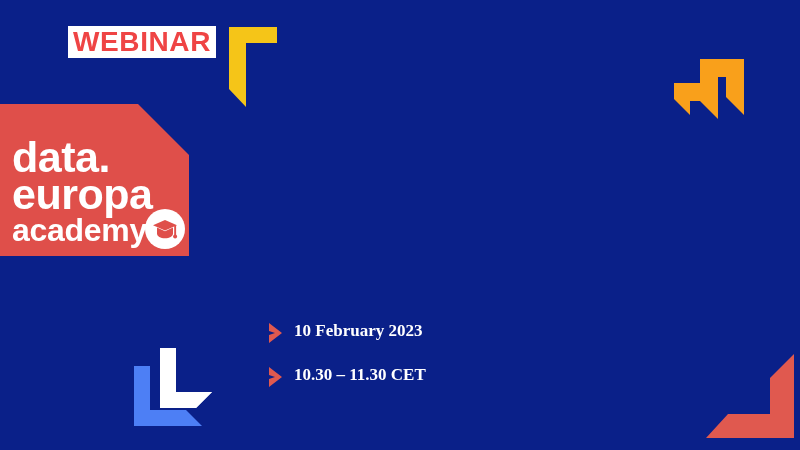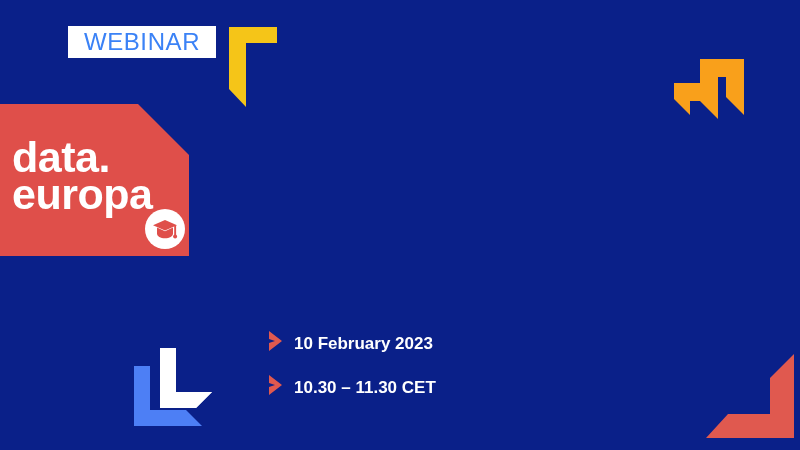--- a/index.html
+++ b/index.html
@@ -25,23 +25,23 @@
     top: 26px;
     width: 148px;
     height: 32px;
     background: #ffffff;
     display: flex;
     align-items: center;
     justify-content: center;
     z-index: 6;
   }
   .webinar-badge span {
-    color: #3b82f6;
-    font-size: 24px;
-    font-weight: normal;
+    color: #ef4444;
+    font-size: 28px;
+    font-weight: bold;
     letter-spacing: 0.6px;
     line-height: 1;
   }
 
   
   .yellow-bracket {
     position: absolute;
     left: 229px;
     top: 27px;
     width: 48px;
@@ -135,23 +135,24 @@
 
   
   .meta {
     position: absolute;
     left: 268px;
     top: 322px;
     z-index: 4;
   }
   .meta-row {
     display: flex;
-    align-items: flex-end;
+    align-items: flex-start;
     height: 30px;
     margin-bottom: 14px;
+    font-family: Liberation Serif, serif;
   }
   .meta-row:last-child { margin-bottom: 0; }
   .chev {
     width: 18px;
     height: 22px;
     flex: 0 0 18px;
     margin-right: 8px;
   }
   .meta-text {
     color: #ffffff;
@@ -201,20 +202,21 @@
       <path d="M0 30 L32 30 L32 48 L16 48 L16 62 L0 46 Z" fill="#f9a01b"></path>
       <path d="M26 6 L70 6 L70 62 L52 44 L52 24 L26 24 Z" fill="#f9a01b"></path>
       <path d="M26 6 L70 6 L70 24 L44 24 L44 66 L26 48 Z" fill="#f9a01b"></path>
     </svg>
   </div>
 
   <div class="logo-block">
     <div class="logo-inner">
       <div class="logo-line logo-line-1">data.</div>
       <div class="logo-line logo-line-2">europa</div>
+      <div class="logo-line logo-line-3">academy</div>
       <div class="cap-badge">
         <svg width="28" height="28" viewBox="0 0 28 28" xmlns="http://www.w3.org/2000/svg">
           <path d="M14 5 L26 10.2 L14 15.4 L2 10.2 Z" fill="#df4f4a"></path>
           <path d="M6 12.6 L6 18.4 C6 21.4 9.6 23.2 14 23.2 C18.4 23.2 22 21.4 22 18.4 L22 12.6 L14 16.2 Z" fill="#df4f4a"></path>
           <rect x="23.2" y="10.6" width="1.9" height="10" fill="#df4f4a"></rect>
           <circle cx="24.1" cy="21.6" r="2" fill="#df4f4a"></circle>
         </svg>
       </div>
     </div>
   </div>

